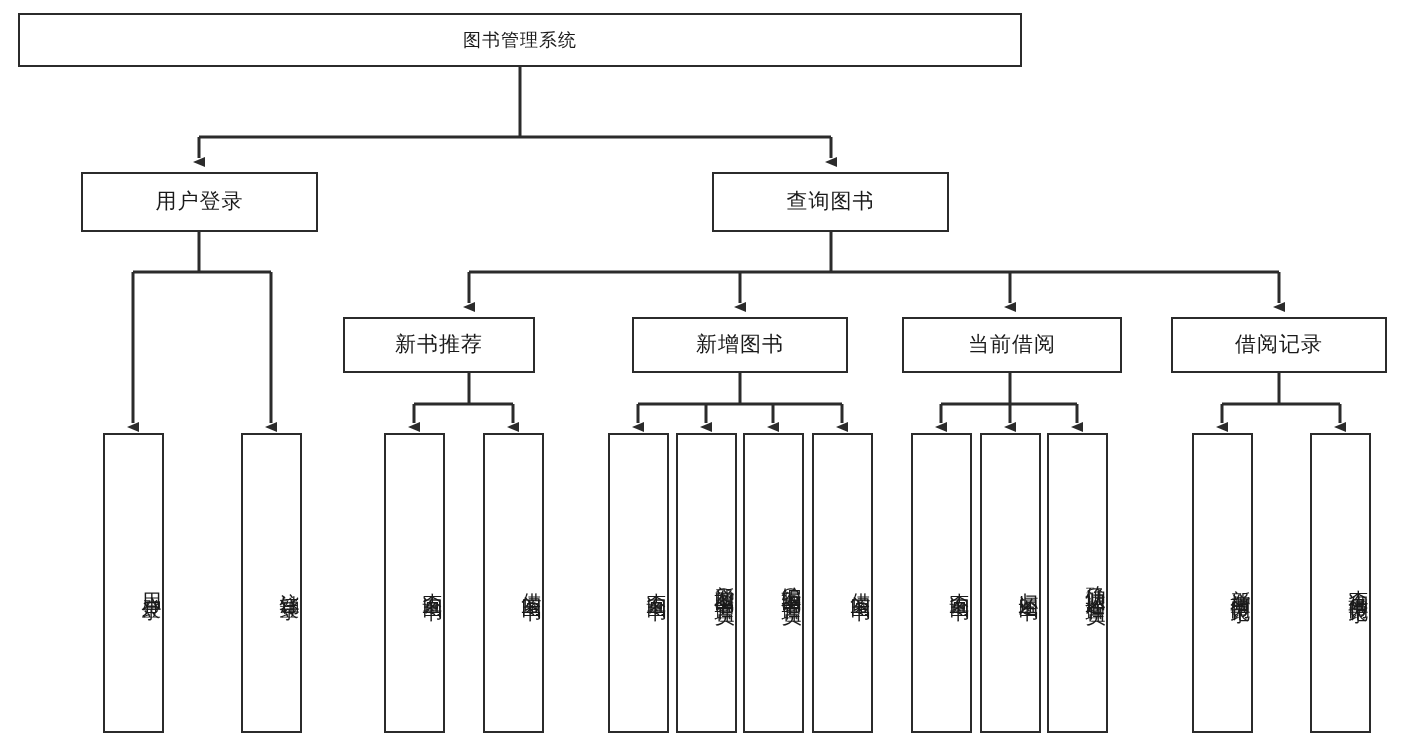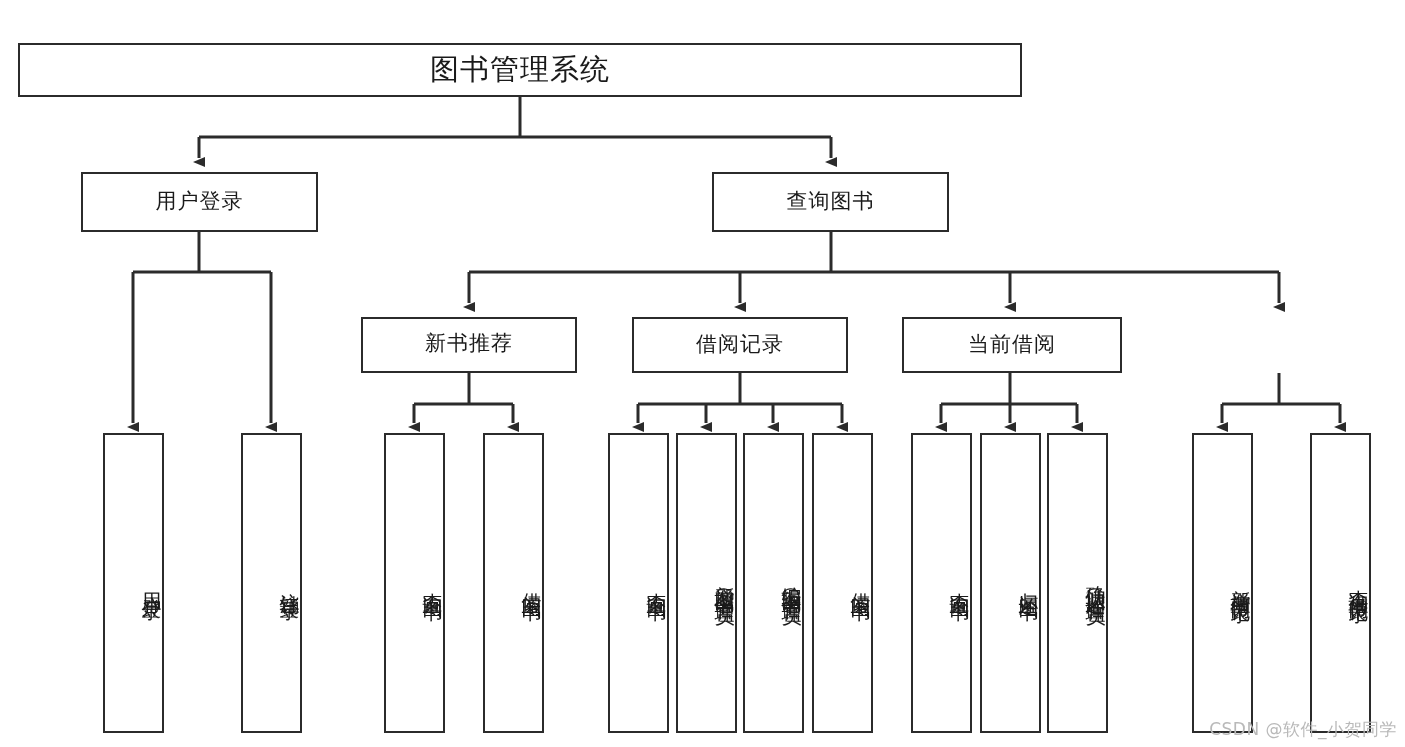--- a/index.html
+++ b/index.html
@@ -29,21 +29,21 @@
     align-items: center;
     justify-content: center;
     color: #1a1a1a;
   }
   
   .node.h {
     font-size: 21px;
     letter-spacing: 1px;
     line-height: 1.1;
   }
-  .node.root { font-size: 29px; margin-top: 30px; }
+  .node.root { font-size: 18px; }
   
   .node.v {
     writing-mode: vertical-rl;
     text-orientation: upright;
     font-size: 20px;
     letter-spacing: 3px;
     line-height: 1.05;
     padding: 6px 0;
     align-items: flex-start;
     justify-content: center;
@@ -122,28 +122,31 @@
     <span>图书管理系统</span>
   </div>
 
   <div class="node h" style="left:81px; top:172px; width:237px; height:60px;">
     <span>用户登录</span>
   </div>
   <div class="node h" style="left:712px; top:172px; width:237px; height:60px;">
     <span>查询图书</span>
   </div>
 
-  <div class="node h" style="left:361px; top:317px; width:216px; height:56px;font-family:Liberation Mono, monospace;">
+  <div class="node h" style="left:343px; top:317px; width:192px; height:56px;">
     <span>新书推荐</span>
   </div>
   <div class="node h" style="left:632px; top:317px; width:216px; height:56px;">
-    <span>借阅记录</span>
+    <span>新增图书</span>
   </div>
   <div class="node h" style="left:902px; top:317px; width:220px; height:56px;">
     <span>当前借阅</span>
+  </div>
+  <div class="node h" style="left:1171px; top:317px; width:216px; height:56px;">
+    <span>借阅记录</span>
   </div>
 
   <div class="node v" style="left:103px; top:433px; width:61px; height:300px;">
     <span class="vtext">用户登录</span>
   </div>
   <div class="node v" style="left:241px; top:433px; width:61px; height:300px;">
     <span class="vtext">注销登录</span>
   </div>
 
   <div class="node v" style="left:384px; top:433px; width:61px; height:300px;">
@@ -176,15 +179,14 @@
     <span class="vtext">确认归还（管理员）</span>
   </div>
 
   <div class="node v" style="left:1192px; top:433px; width:61px; height:300px;">
     <span class="vtext">新增借阅记录</span>
   </div>
   <div class="node v" style="left:1310px; top:433px; width:61px; height:300px;">
     <span class="vtext">查询借阅记录</span>
   </div>
 
-  <div class="watermark">CSDN @软件_小贺同学</div>
 
 </div>
 
 </body></html>

